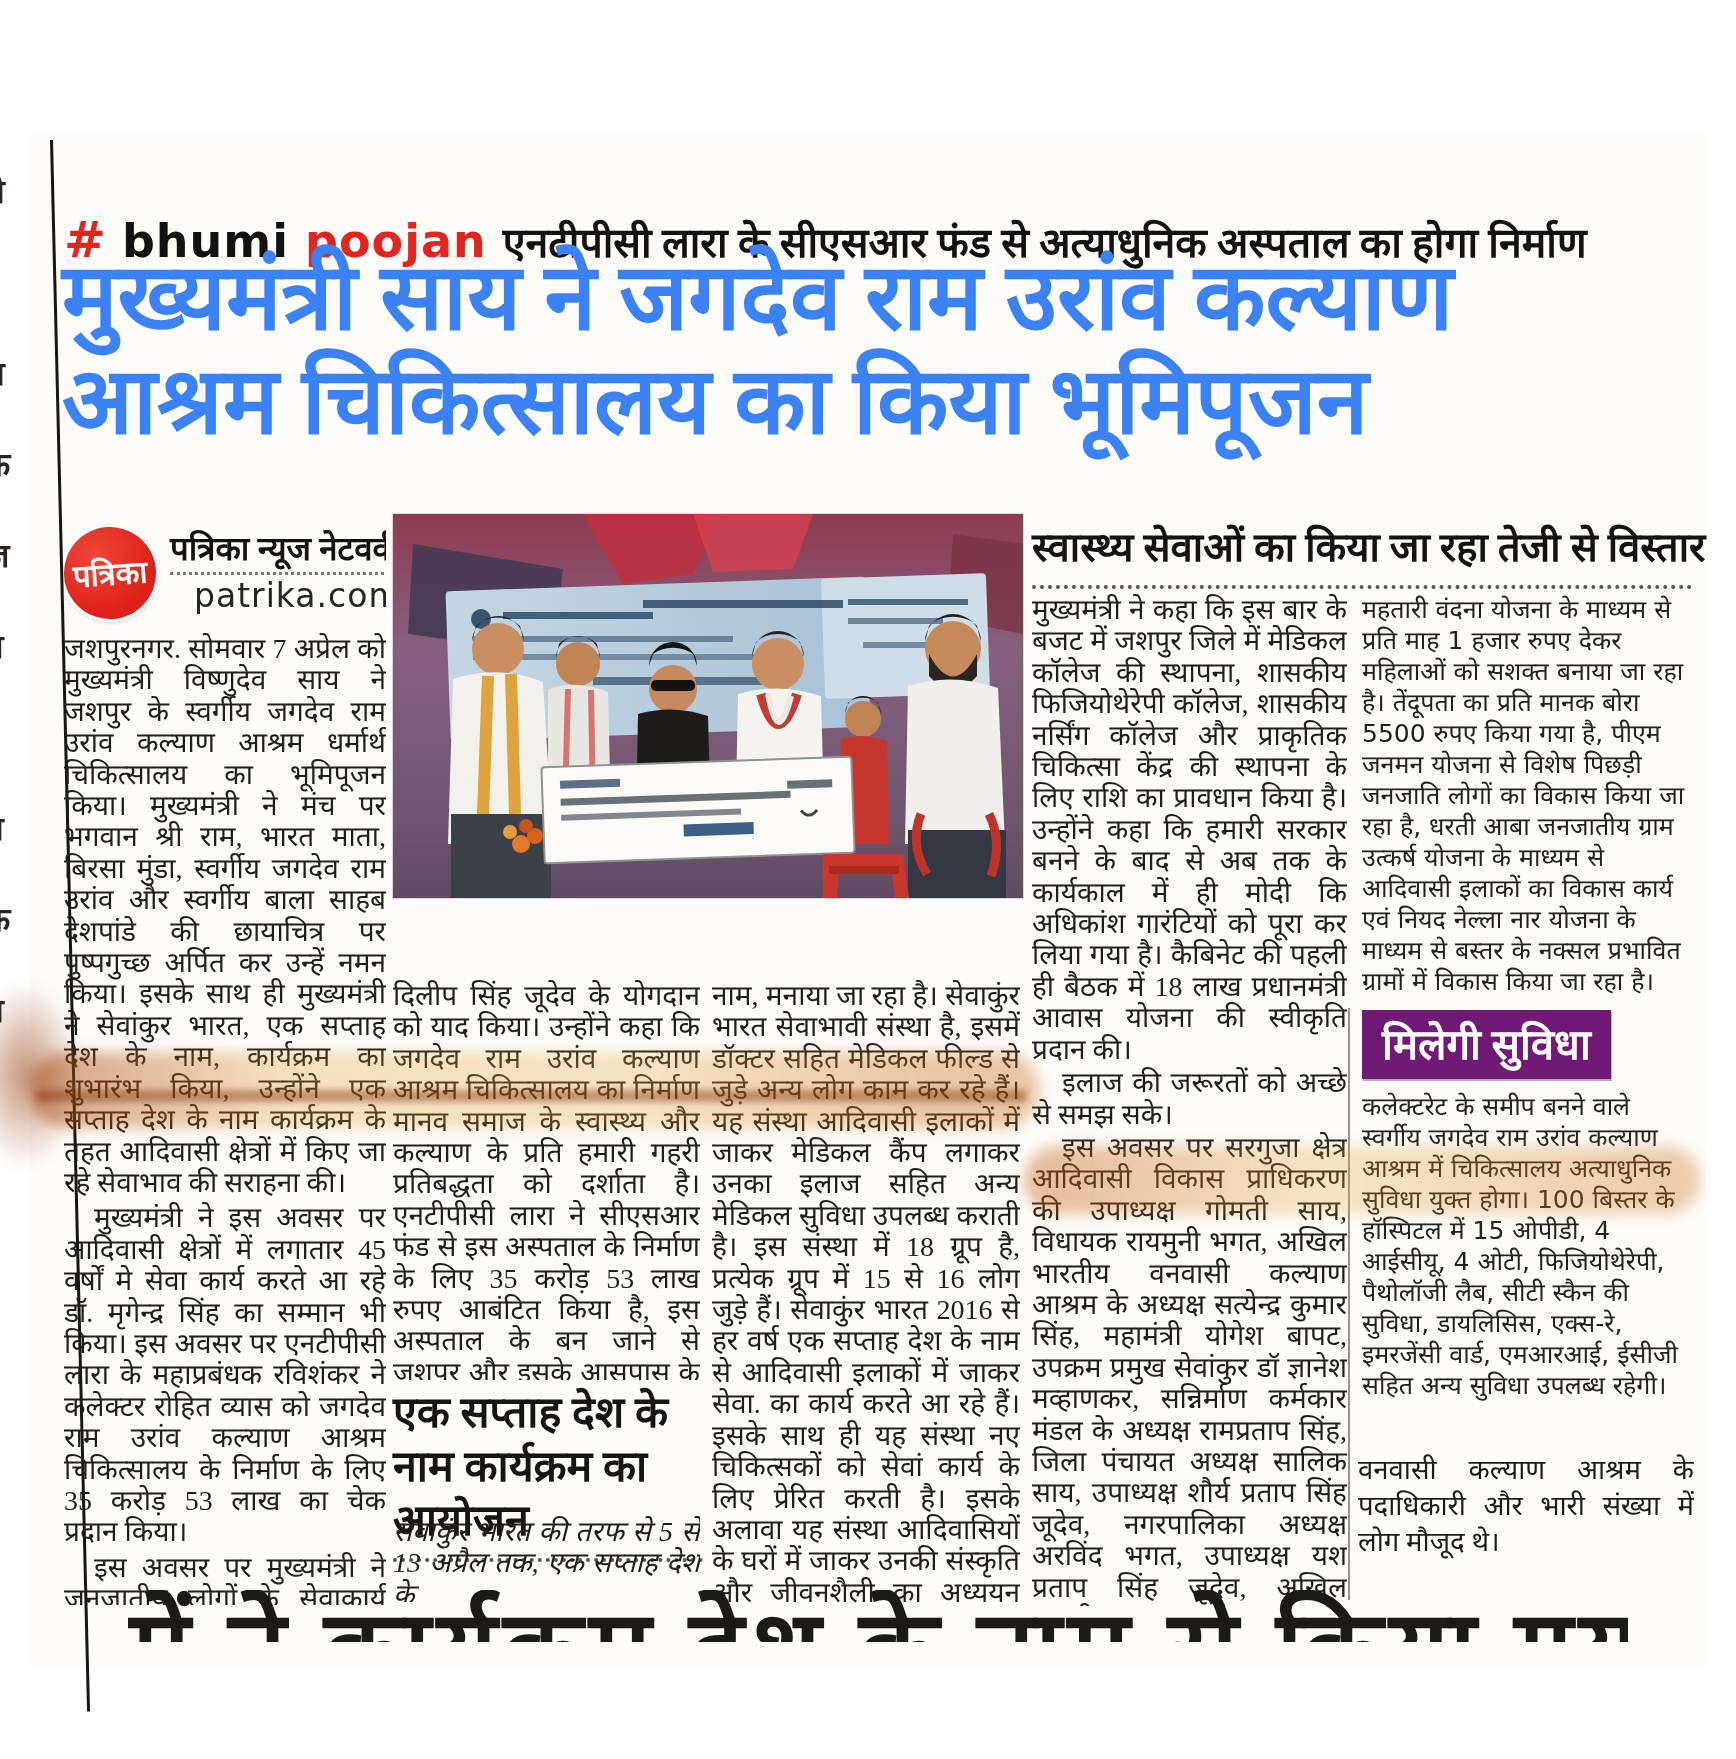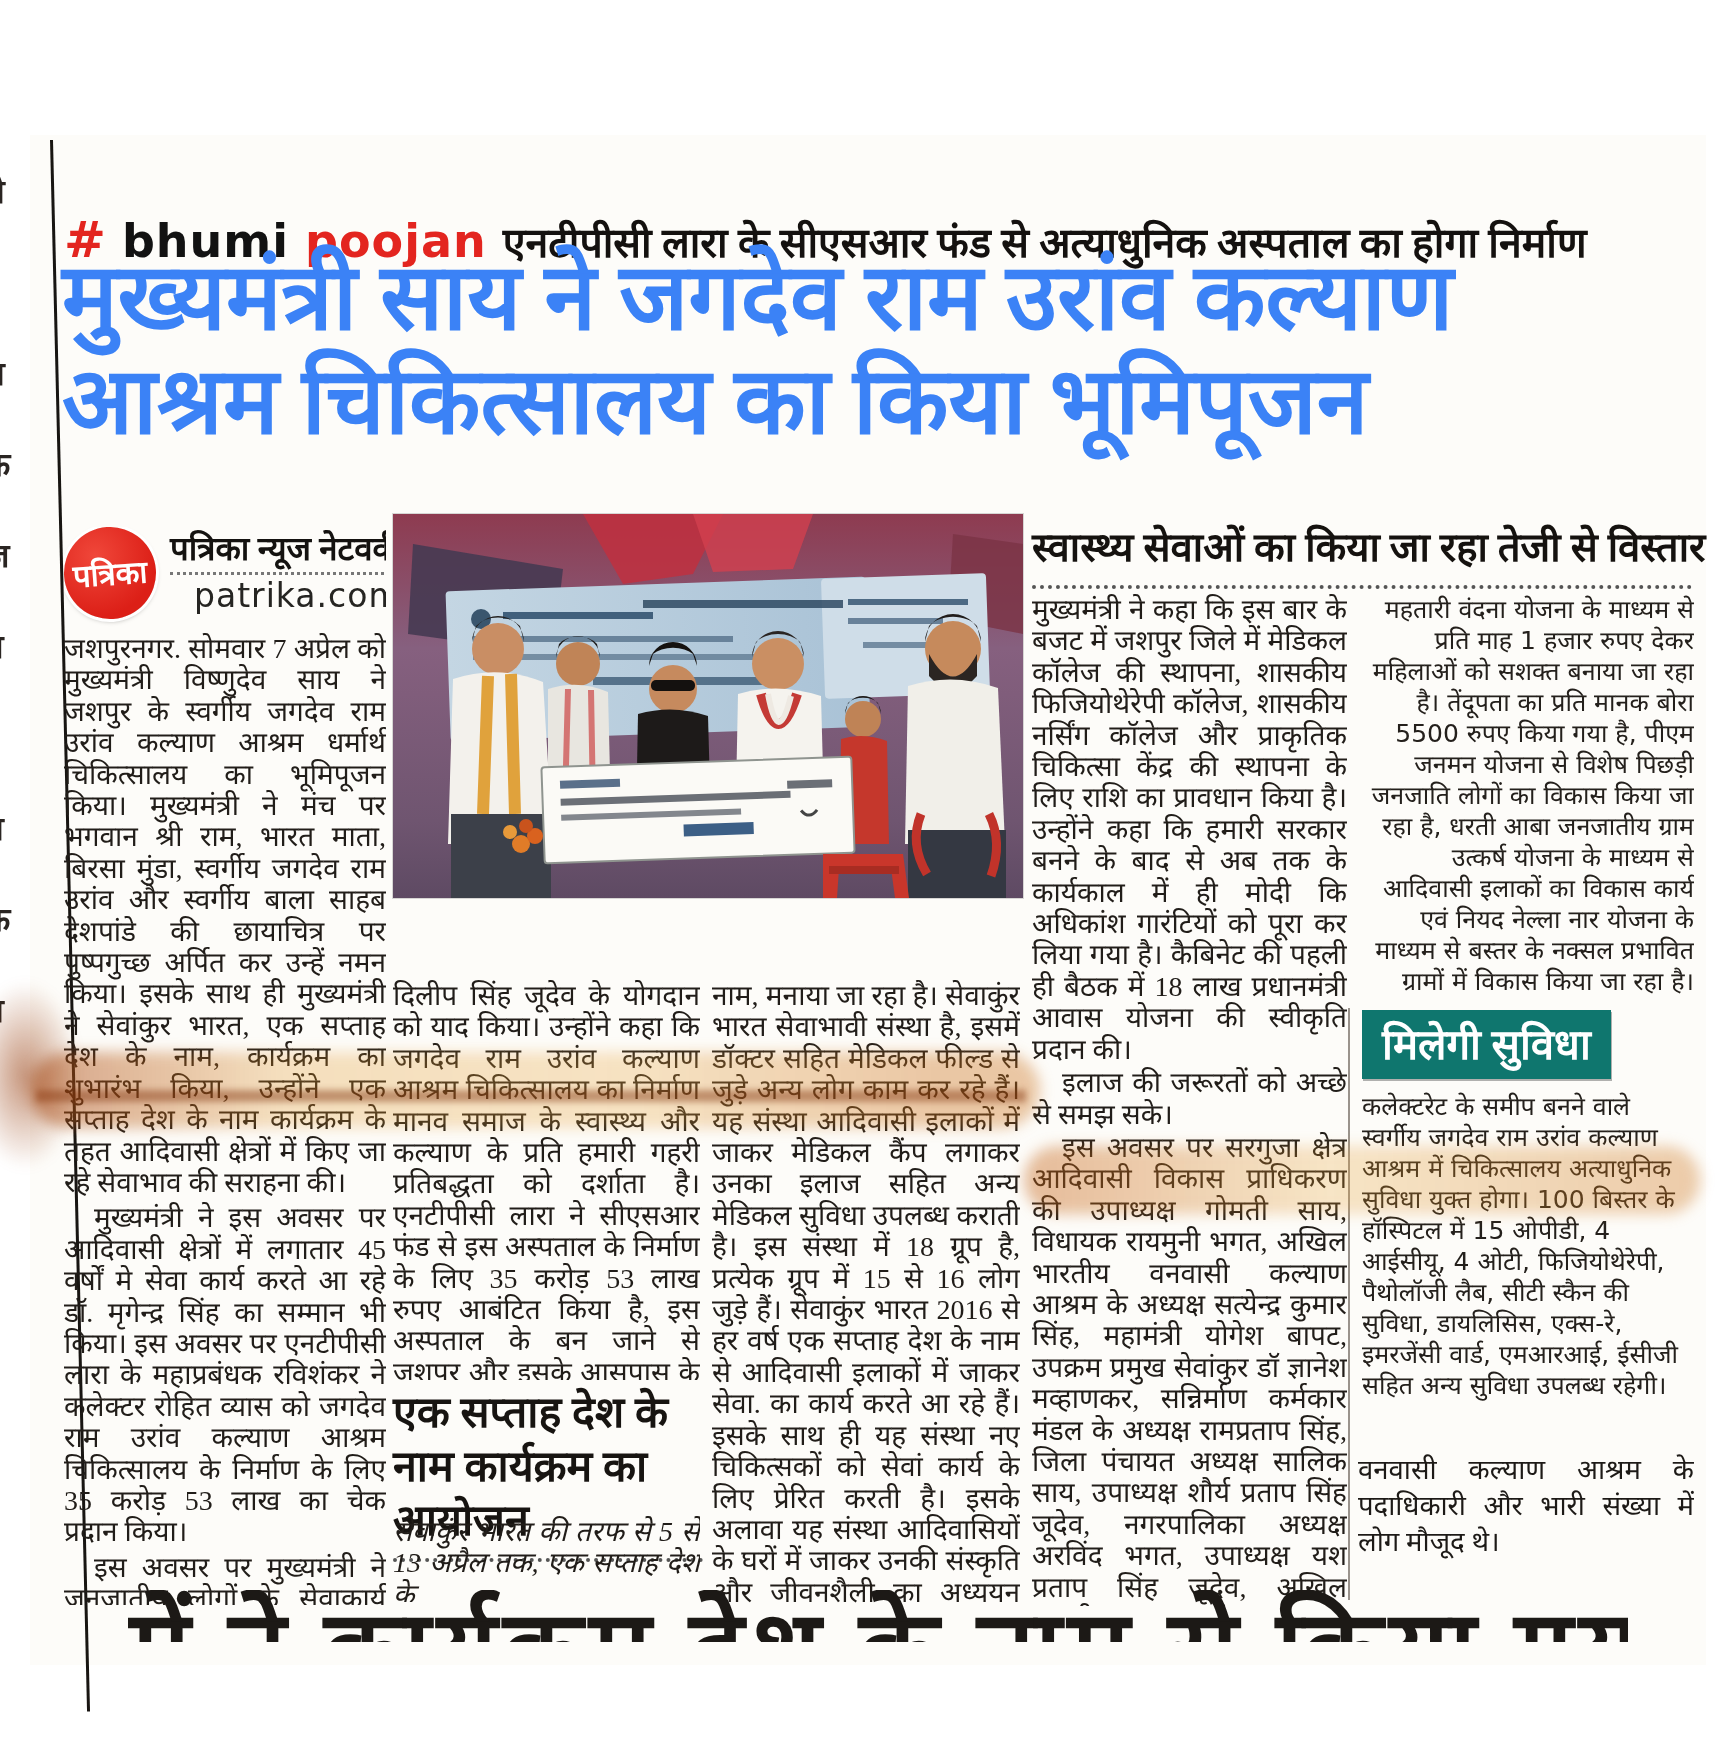--- a/index.html
+++ b/index.html
@@ -48,25 +48,25 @@
            padding-bottom:10px;border-bottom:4px dotted #555;}
   #col2p2{left:393px;top:1516px;width:307px;height:86px;overflow:hidden;font-style:italic;}
 
   #col3{left:712px;top:980px;width:308px;height:625px;overflow:hidden;}
 
   #rightsub{left:1032px;top:518px;width:660px;font-size:40px;font-weight:800;color:#15120f;
             padding-bottom:12px;border-bottom:4px dotted #555;white-space:nowrap;}
   #col4{left:1032px;top:594px;width:315px;height:1012px;overflow:hidden;}
   #col4 p{margin:0 0 2px 0;}
 
-  .sans-body{font-family:"DejaVu Sans", sans-serif;font-size:25px;line-height:31px;color:#24201c;text-align:right;}
+  .sans-body{font-family:"DejaVu Sans", sans-serif;font-size:25px;line-height:31px;color:#24201c;text-align:left;}
   #col5p1{left:1362px;top:594px;width:332px;height:420px;overflow:hidden;}
   #fac-rule{left:1348px;top:1008px;width:2px;height:592px;background:#9a938c;}
   #facility{left:1362px;top:1010px;width:334px;}
-  #fac-title{display:inline-block;background:#0f766e;color:#ffffff;font-weight:800;font-size:42px;
+  #fac-title{display:inline-block;background:#701a75;color:#ffffff;font-weight:800;font-size:42px;
              padding:4px 20px 8px 20px;box-shadow:1px 2px 0 rgba(0,0,0,.3);}
   #fac-body{margin-top:12px;font-family:"DejaVu Sans", sans-serif;font-size:25px;line-height:31px;color:#24201c;}
   #col5p2{left:1358px;top:1452px;width:336px;font-size:27.5px;line-height:36px;text-align:justify;height:140px;overflow:hidden;}
 
   
   .stain{pointer-events:none;}
   #stain-left{left:30px;top:1052px;width:1010px;height:76px;border-radius:40px;
      background:linear-gradient(90deg, rgba(171,74,18,.50), rgba(226,148,38,.28) 25%, rgba(233,166,66,.30) 60%, rgba(203,112,26,.38) 90%);
      filter:blur(7px);}
   #stain-left2{left:36px;top:1090px;width:990px;height:12px;background:rgba(128,48,8,.45);filter:blur(3px);}

